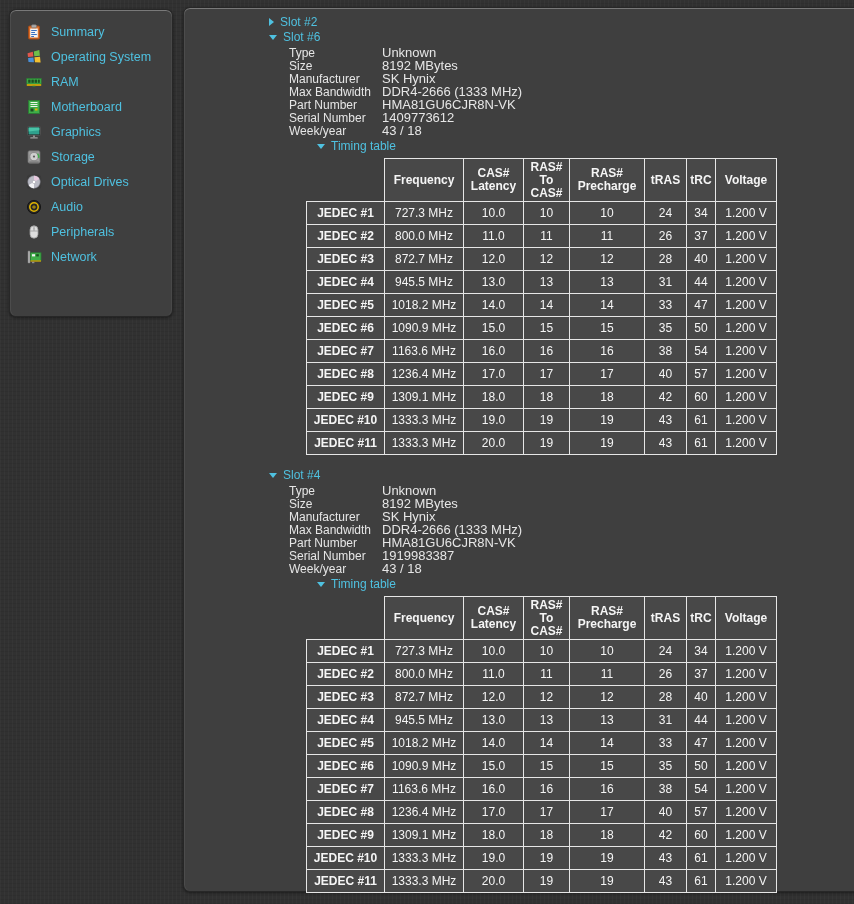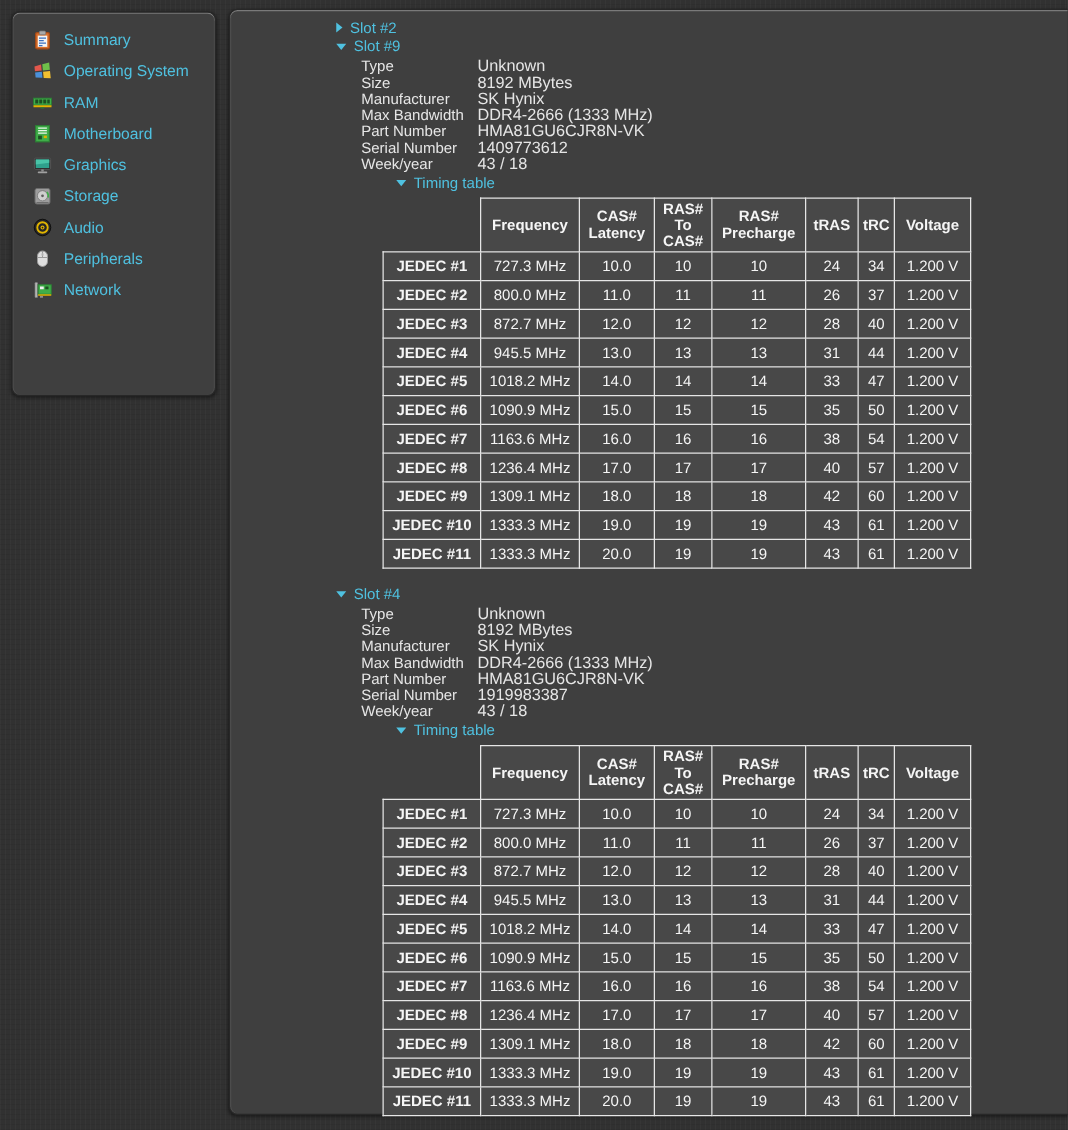--- a/index.html
+++ b/index.html
@@ -148,20 +148,32 @@
             <circle cx="8" cy="7.6" r="1.1" fill="#5c5c5c"></circle>
             <path d="M11.6 4.6 A5 5 0 0 1 12.6 9" fill="none" stroke="#3fae49" stroke-width="1.4"></path>
             <rect x="3.2" y="12.6" width="9.6" height="1" fill="#6d6d6d"></rect>
           </svg>
         </span>
         <span class="side-label">Storage</span>
       </div>
       <div class="side-item">
         <span class="side-icon">
           <svg viewBox="0 0 16 16">
+            <rect x="0.8" y="0.8" width="14.4" height="14.4" rx="3" fill="#3a3a3a"></rect>
+            <circle cx="8" cy="8" r="6.2" fill="#b9bac4" stroke="#8b8c96" stroke-width="0.6"></circle>
+            <path d="M8 1.8 A6.2 6.2 0 0 1 13.4 4.9 L8 8 Z" fill="#e6c8dd"></path>
+            <path d="M2.6 11.1 A6.2 6.2 0 0 0 8 14.2 L8 8 Z" fill="#f3f3f6"></path>
+            <circle cx="8" cy="8" r="1.7" fill="#ffffff" stroke="#9a9aa4" stroke-width="0.5"></circle>
+          </svg>
+        </span>
+        <span class="side-label">Optical Drives</span>
+      </div>
+      <div class="side-item">
+        <span class="side-icon">
+          <svg viewBox="0 0 16 16">
             <circle cx="8" cy="8" r="6.6" fill="#262626" stroke="#0f0f0f" stroke-width="0.8"></circle>
             <circle cx="8" cy="8" r="4.2" fill="none" stroke="#e0b400" stroke-width="1.5"></circle>
             <circle cx="8" cy="8" r="1.6" fill="#e0b400"></circle>
             <circle cx="8" cy="8" r="0.7" fill="#262626"></circle>
           </svg>
         </span>
         <span class="side-label">Audio</span>
       </div>
       <div class="side-item">
         <span class="side-icon">
@@ -191,21 +203,21 @@
 </div>
 
 <div class="panel main">
   <div class="slot-tree">
       <div class="tree-row slot">
         <span class="tri tri-right"></span>
         <span class="tree-label">Slot #2</span>
       </div>
       <div class="tree-row slot">
         <span class="tri tri-down"></span>
-        <span class="tree-label">Slot #9</span>
+        <span class="tree-label">Slot #6</span>
       </div>
       <div class="fields">
         <div class="field-row">
           <span class="flabel">Type</span>
           <span class="fvalue">Unknown</span>
         </div>
         <div class="field-row">
           <span class="flabel">Size</span>
           <span class="fvalue">8192 MBytes</span>
         </div>

